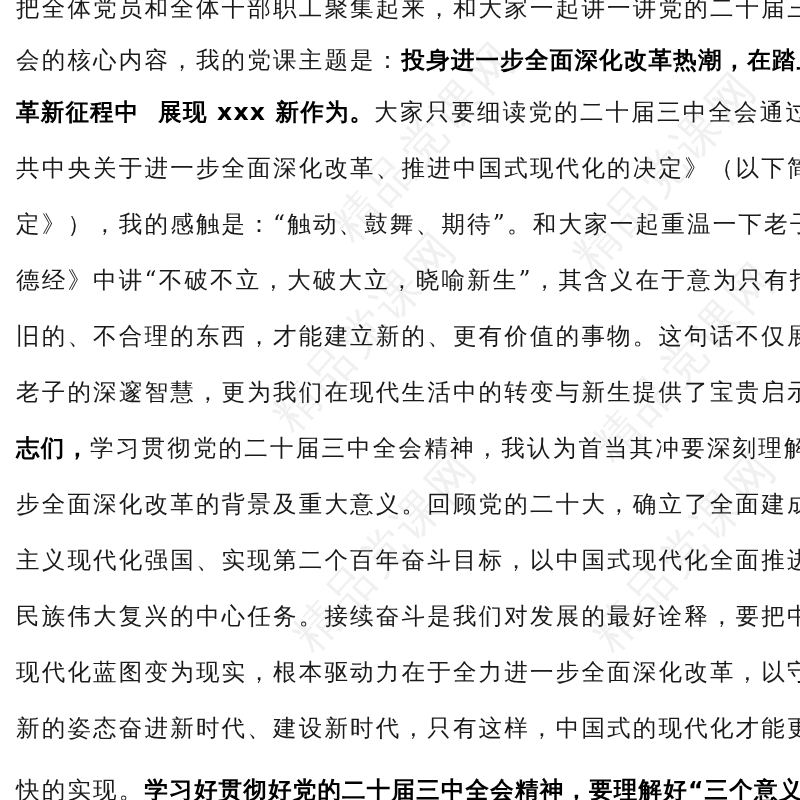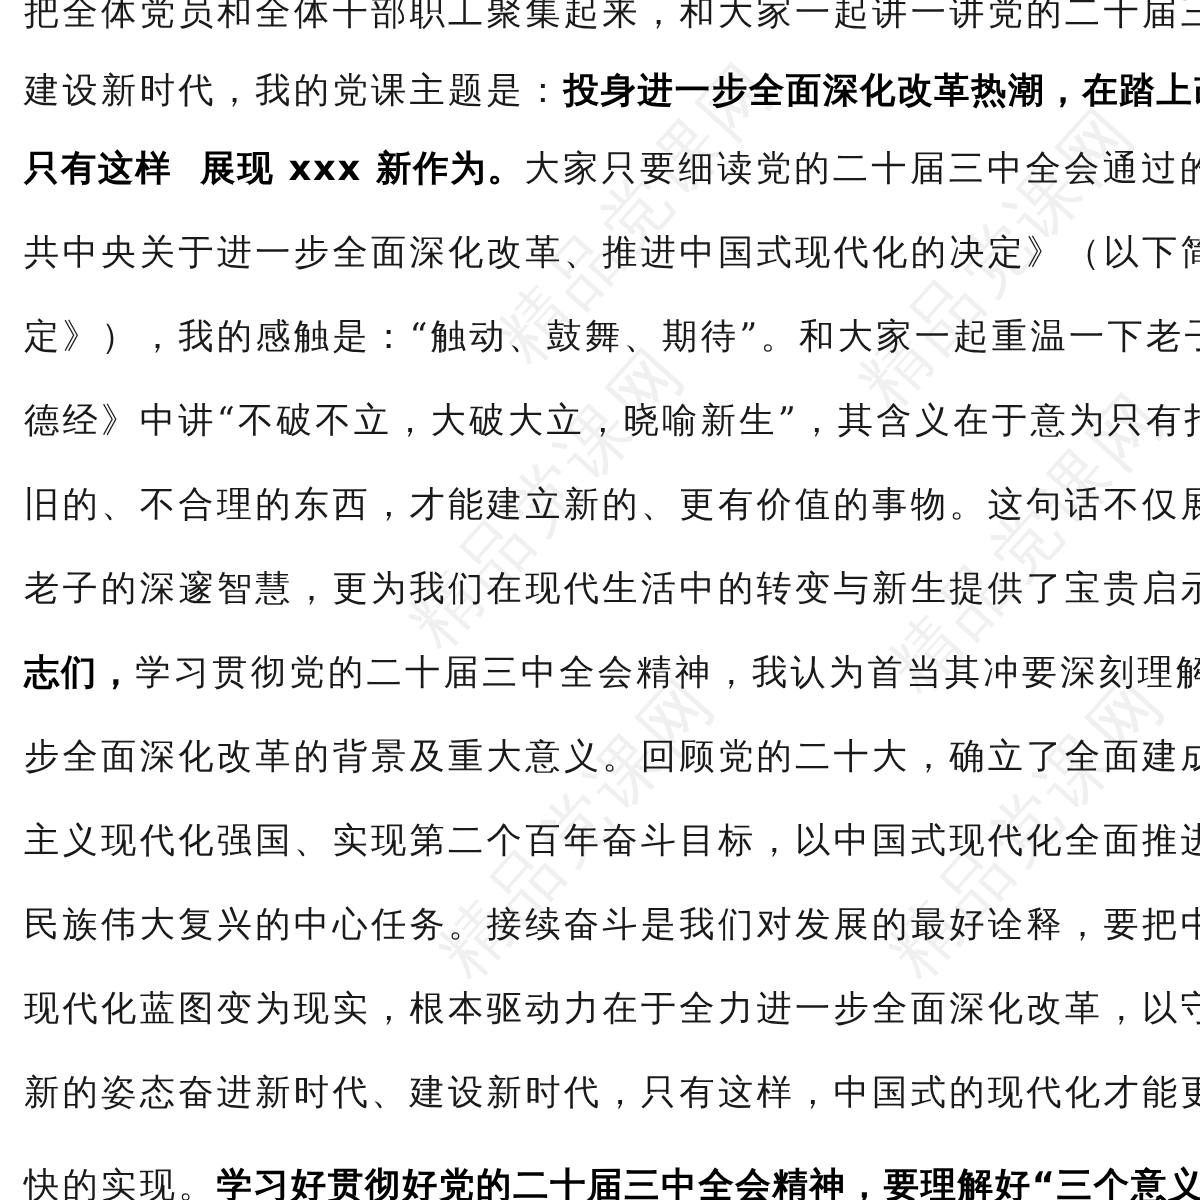--- a/index.html
+++ b/index.html
@@ -61,24 +61,24 @@
   <div class="watermark" style="left:540px; top:140px;">精品党课网</div>
   <div class="watermark" style="left:240px; top:300px;">精品党课网</div>
   <div class="watermark" style="left:560px; top:330px;">精品党课网</div>
   <div class="watermark" style="left:260px; top:520px;">精品党课网</div>
   <div class="watermark" style="left:560px; top:520px;">精品党课网</div>
 
   <div class="line" style="top:-7px;">
     <span class="seg-normal">把全体党员和全体干部职工聚集起来，和大家一起讲一讲党的二十届三中全</span>
   </div>
   <div class="line" style="top:45px;">
-    <span class="seg-normal">建设新时代，我的党课主题是：</span><span class="seg-bold">投身进一步全面深化改革热潮，在踏上改</span>
+    <span class="seg-normal">会的核心内容，我的党课主题是：</span><span class="seg-bold">投身进一步全面深化改革热潮，在踏上改</span>
   </div>
   <div class="line" style="top:97px;">
-    <span class="seg-bold" style="white-space:pre;">只有这样  展现 xxx 新作为。</span><span class="seg-normal">大家只要细读党的二十届三中全会通过的《中</span>
+    <span class="seg-bold" style="white-space:pre;">革新征程中  展现 xxx 新作为。</span><span class="seg-normal">大家只要细读党的二十届三中全会通过的《中</span>
   </div>
   <div class="line" style="top:153px;">
     <span class="seg-normal">共中央关于进一步全面深化改革、推进中国式现代化的决定》（以下简称《决</span>
   </div>
   <div class="line" style="top:209px;">
     <span class="seg-normal">定》），我的感触是：“触动、鼓舞、期待”。和大家一起重温一下老子《道</span>
   </div>
   <div class="line" style="top:265px;">
     <span class="seg-normal">德经》中讲“不破不立，大破大立，晓喻新生”，其含义在于意为只有打破</span>
   </div>

